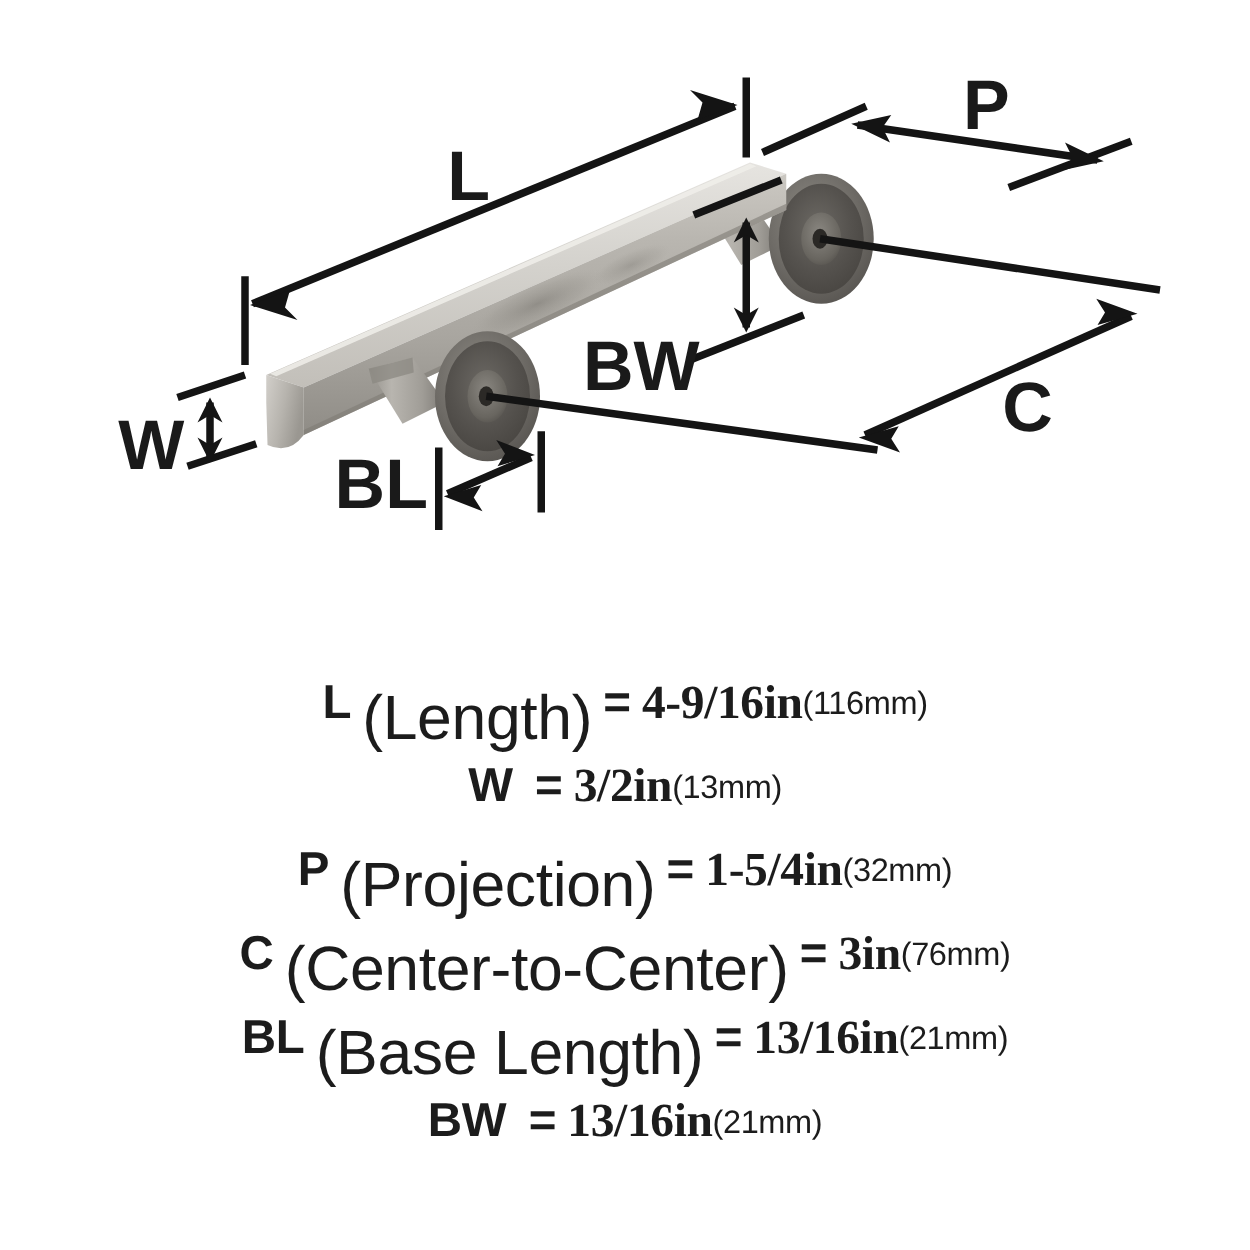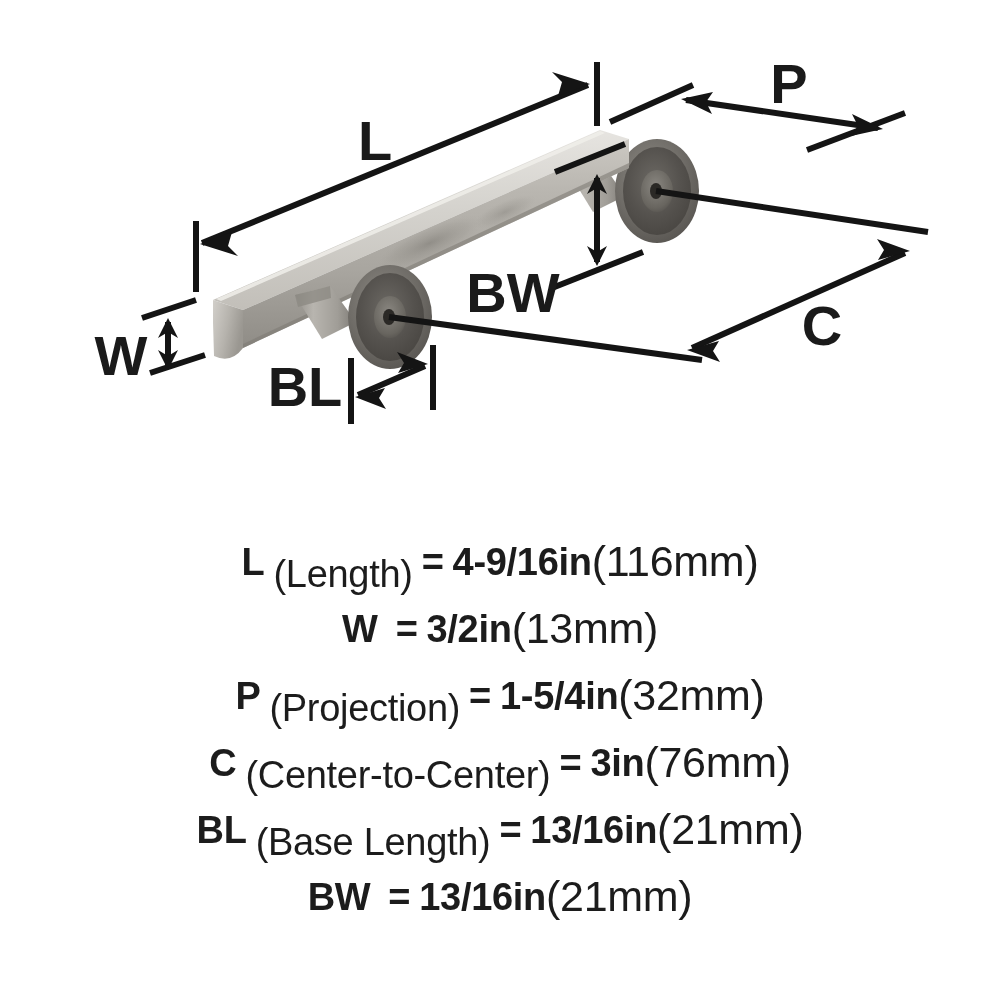--- a/index.html
+++ b/index.html
@@ -66,34 +66,35 @@
     align-items: center;
     justify-content: center;
     letter-spacing: -0.3px;
   }
   .spec-code {
     font-weight: bold;
     font-size: 38px;
   }
   .spec-name {
     font-weight: normal;
-    font-size: 38px;
+    font-size: 50px;
     margin-top: 24px;
   }
   .spec-eq {
     font-weight: bold;
     font-size: 38px;
   }
   .spec-val {
     font-weight: bold;
     font-size: 38px;
+    font-family: Liberation Serif, serif;
   }
   .spec-metric {
     font-weight: normal;
-    font-size: 43px;
+    font-size: 26px;
     text-align: right;
   }
   .sp { display: inline-block; width: 9px; }
 </style>
 </head>
 <body>
 
 <div id="page">
 
   <div id="diagram-area">

